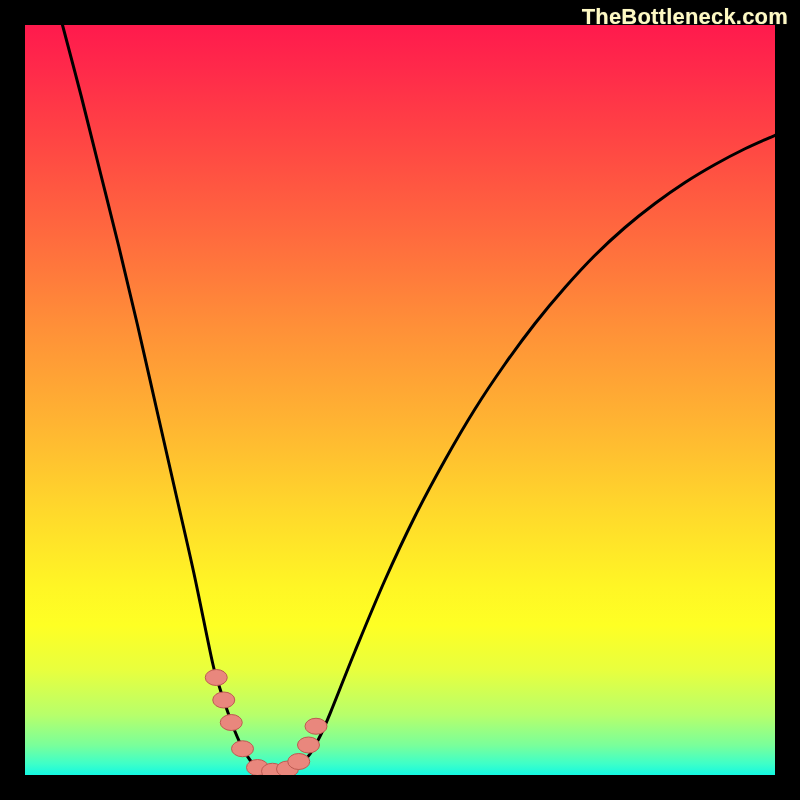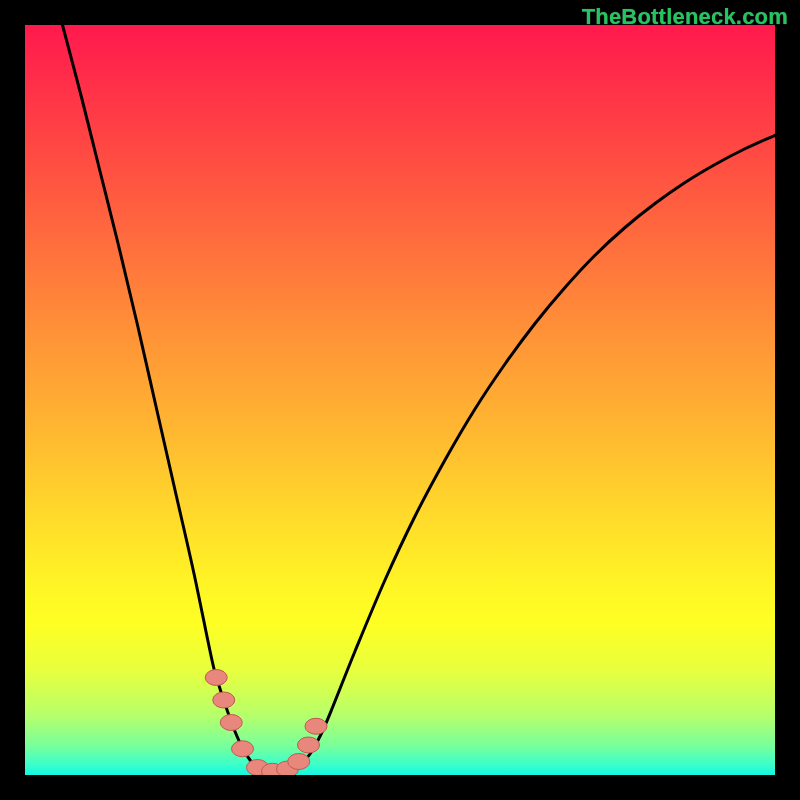--- a/index.html
+++ b/index.html
@@ -42,21 +42,21 @@
       #3effc8 98.5%,
       #14f8e2 100%
     );
   }
   .watermark {
     position: absolute;
     top: 4px;
     right: 12px;
     font-size: 22px;
     font-weight: 600;
-    color: #22c55e;
+    color: #fef9c3;
     letter-spacing: 0.2px;
     text-shadow: 0 0 1px rgba(255,255,255,0.4);
   }
   svg.curve {
     position: absolute;
     top: 0;
     left: 0;
     width: 750px;
     height: 750px;
   }

